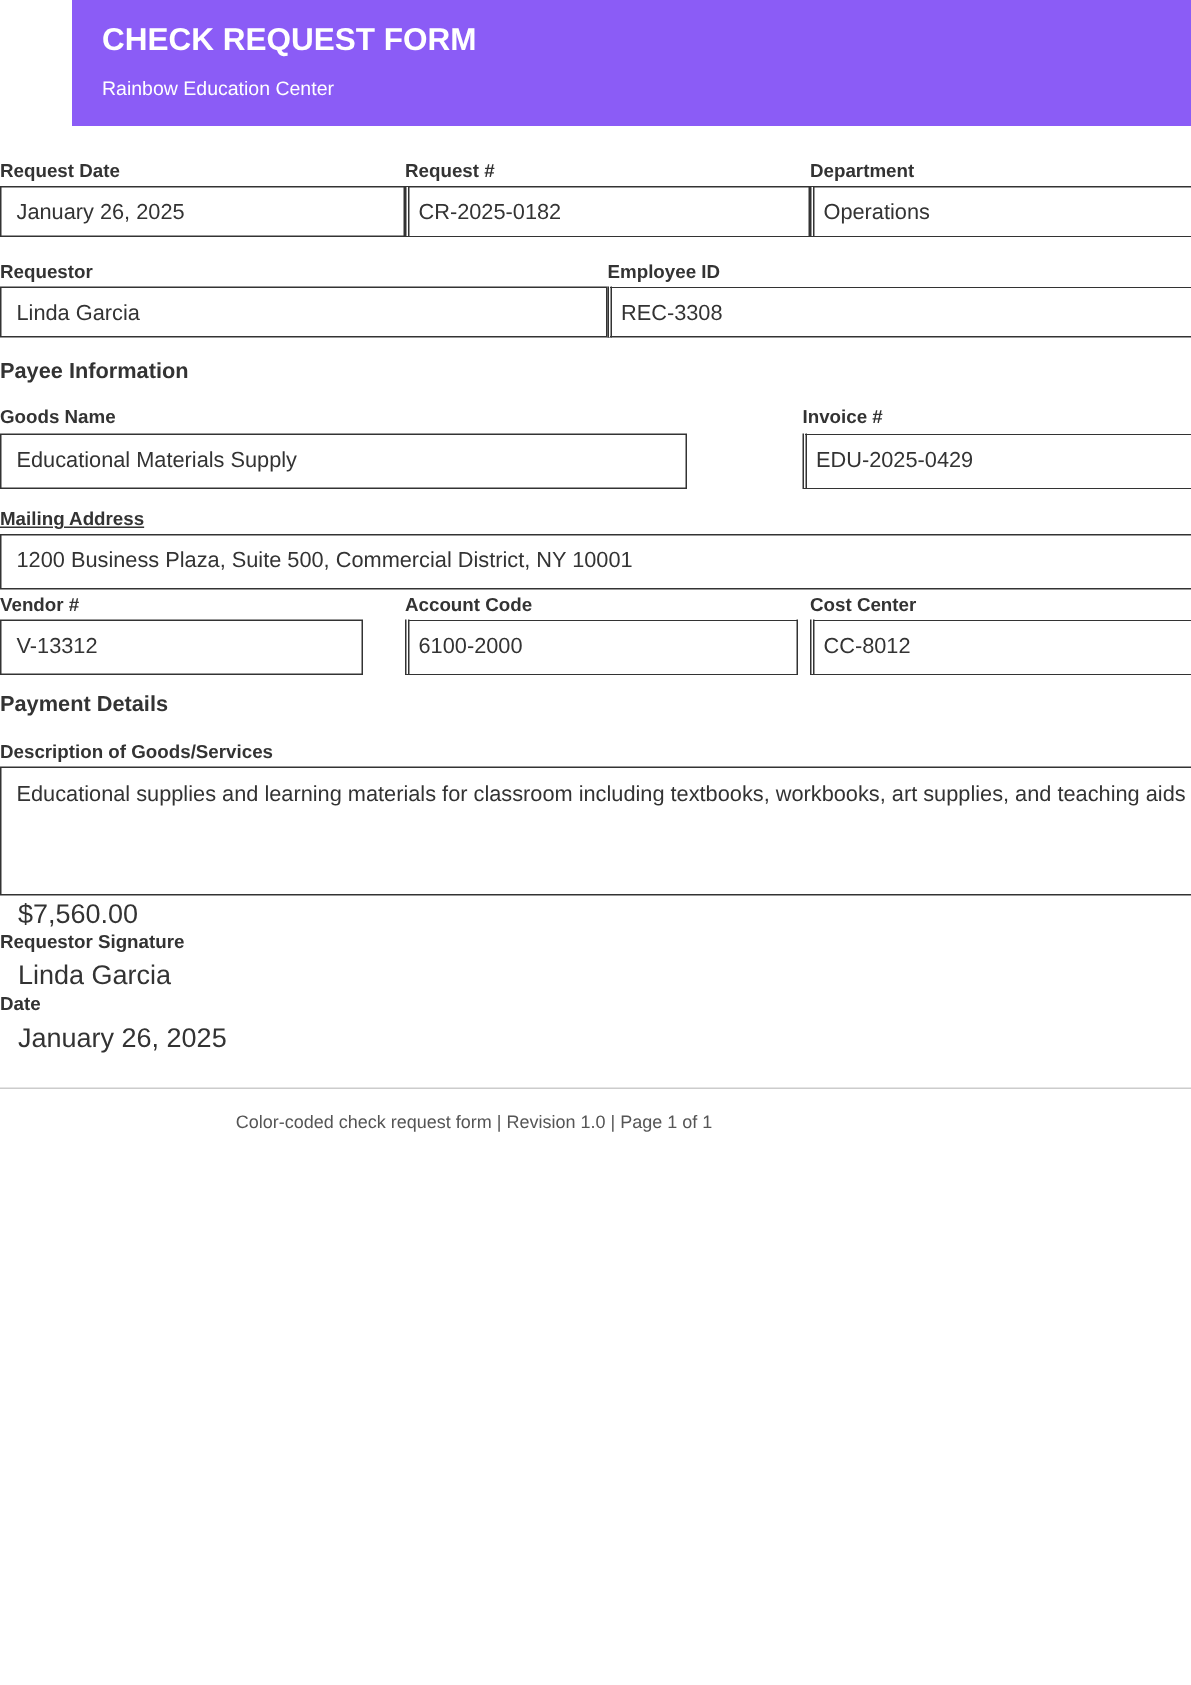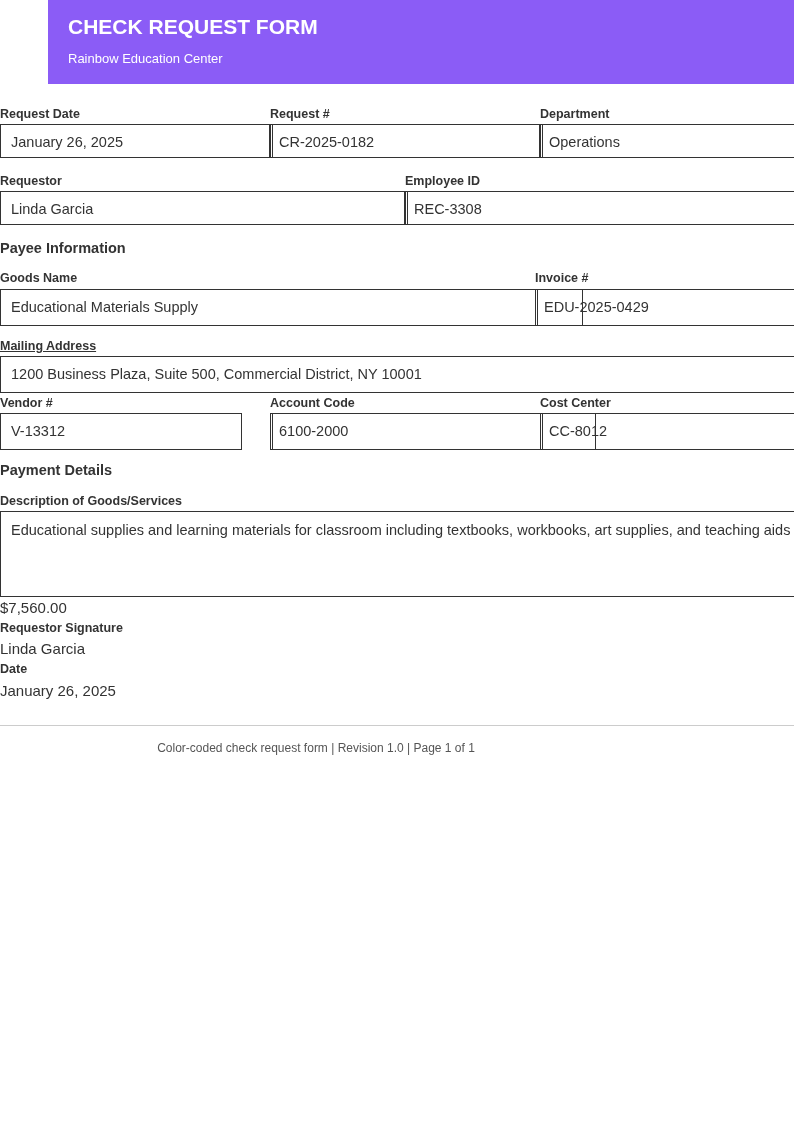--- a/index.html
+++ b/index.html
@@ -6,21 +6,21 @@
   body { width:794px; height:1123px; overflow:hidden; position:relative; font-family:"Liberation Sans", sans-serif; color:#222; }
   .header { position:absolute; left:0; top:0; width:794px; height:84px; background:#8b5cf6; color:#fff;margin-left:48px; }
   .header .title { position:absolute; left:20px; top:15px; font-size:21px; font-weight:bold; letter-spacing:0px; }
   .header .subtitle { position:absolute; left:20px; top:51px; font-size:13px; }
   .lbl { position:absolute; font-size:12.5px; font-weight:bold; color:#333; }
   .box { position:absolute; height:34px; border:1px solid #333; box-sizing:border-box; }
   .box .val { position:absolute; left:10px; top:9px; font-size:14.5px; color:#333; white-space:nowrap; }
   .box.dbl { border-left:3px double #333; }
   .box.dbl .val { left:6px;text-align:center; }
   .section { position:absolute; left:0; font-size:14.5px; font-weight:bold; color:#333; }
-  .plain { position:absolute; left:0; font-size:15px; color:#333; }
+  .plain { position:absolute; left:12px; font-size:18px; color:#333; }
   .desc { position:absolute; left:0; top:511px; width:800px; height:86px; border:1px solid #333; box-sizing:border-box; overflow:hidden; }
   .desc .val { position:absolute; left:10px; top:10px; font-size:14.5px; color:#333; white-space:nowrap; }
   .rule { position:absolute; left:0; top:725px; width:794px; height:1px; background:#ccc; }
   .footer { position:absolute; left:0; top:741px; width:632px; text-align:center; font-size:12px; color:#555; }
 </style>
 </head>
 <body>
 
 <div class="header">
   <div class="title">CHECK REQUEST FORM</div>
@@ -45,39 +45,39 @@
 <div class="box" style="left:0;top:191px;width:405px;">
   <span class="val">Linda Garcia</span>
 </div>
 <div class="box dbl" style="left:405px;top:191px;width:395px;">
   <span class="val">REC-3308</span>
 </div>
 
 <div class="section" style="top:240px;">Payee Information</div>
 <div class="lbl" style="left:0;top:271px;">Goods Name</div>
 <div class="lbl" style="left:535px;top:271px;">Invoice #</div>
-<div class="box" style="left:0;top:289px;width:583px;height:37px;">
+<div class="box" style="left:0;top:289px;width:458px;height:37px;">
   <span class="val">Educational Materials Supply</span>
 </div>
 <div class="box dbl" style="left:535px;top:289px;width:265px;height:37px;">
   <span class="val">EDU-2025-0429</span>
 </div>
 
 <div class="lbl" style="left:0;top:339px;text-decoration:underline;">Mailing Address</div>
 <div class="box" style="left:0;top:356px;width:800px;height:37px;">
   <span class="val">1200 Business Plaza, Suite 500, Commercial District, NY 10001</span>
 </div>
 
 <div class="lbl" style="left:0;top:396px;">Vendor #</div>
 <div class="lbl" style="left:270px;top:396px;">Account Code</div>
 <div class="lbl" style="left:540px;top:396px;">Cost Center</div>
 <div class="box" style="left:0;top:413px;width:242px;height:37px;">
   <span class="val">V-13312</span>
 </div>
-<div class="box dbl" style="left:270px;top:413px;width:326px;height:37px;">
+<div class="box dbl" style="left:270px;top:413px;width:262px;height:37px;">
   <span class="val">6100-2000</span>
 </div>
 <div class="box dbl" style="left:540px;top:413px;width:260px;height:37px;">
   <span class="val">CC-8012</span>
 </div>
 
 <div class="section" style="top:462px;">Payment Details</div>
 <div class="lbl" style="left:0;top:494px;">Description of Goods/Services</div>
 <div class="desc">
   <span class="val">Educational supplies and learning materials for classroom including textbooks, workbooks, art supplies, and teaching aids</span>

